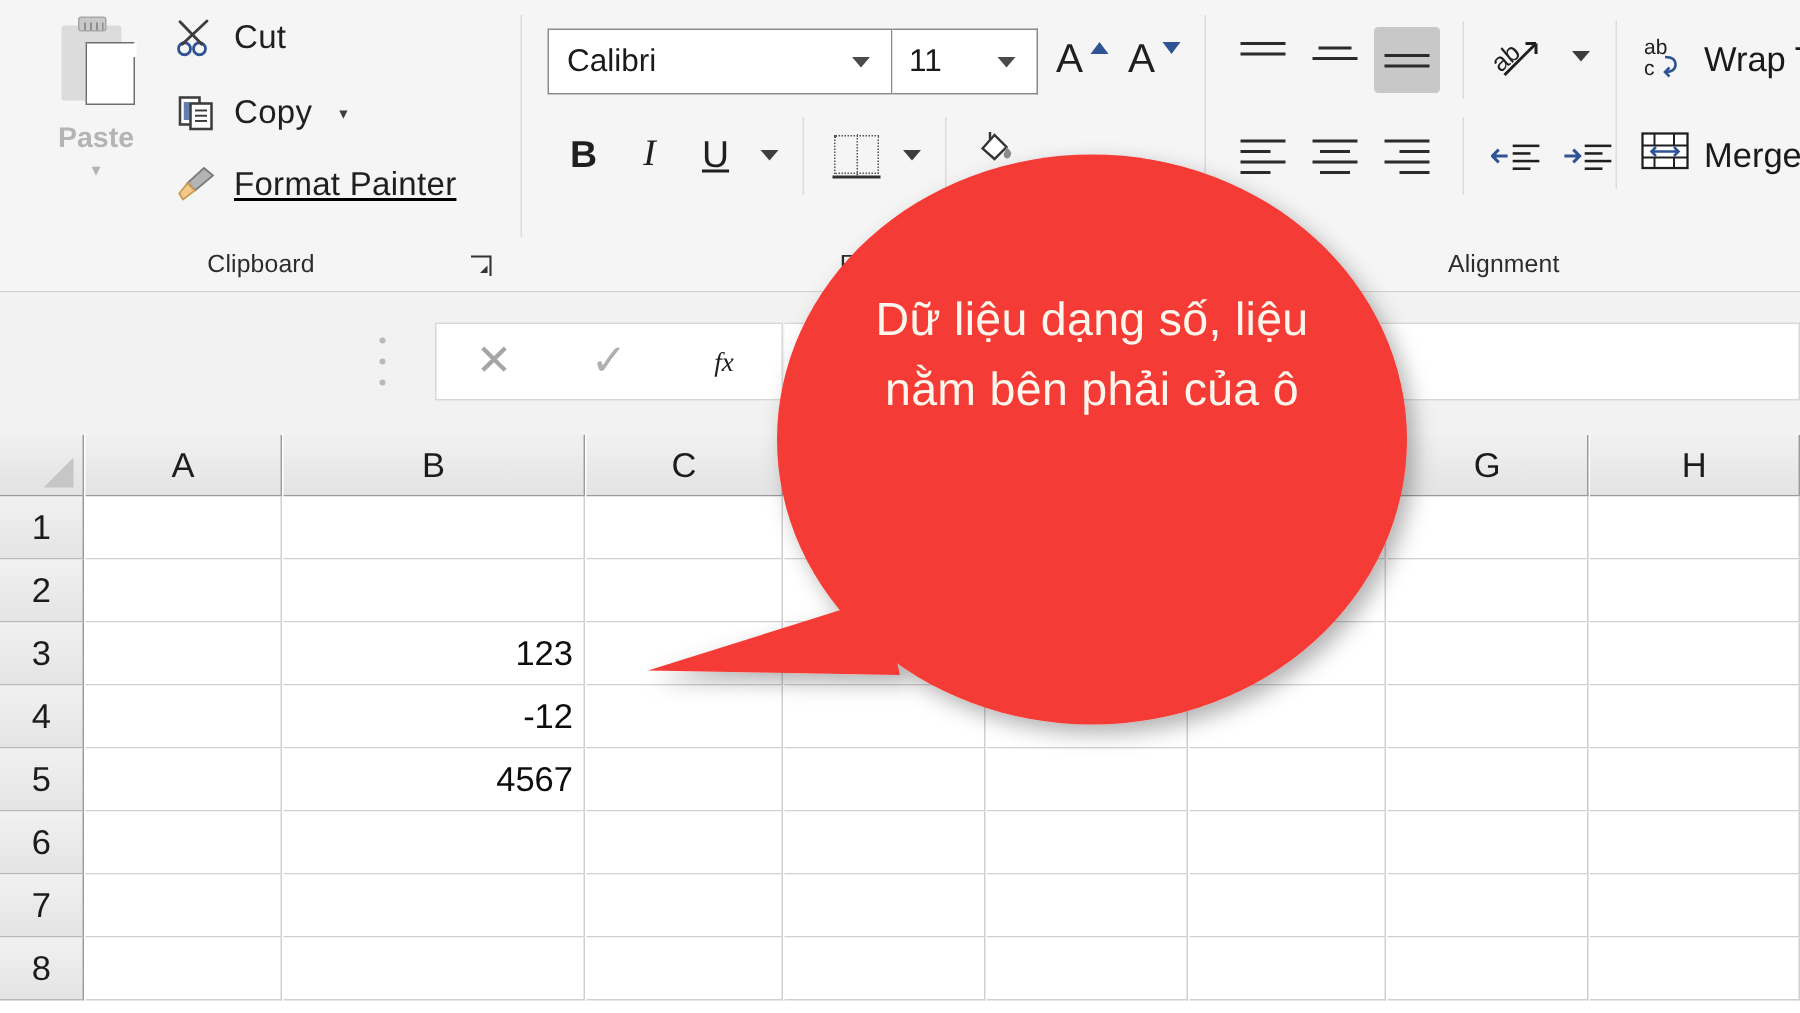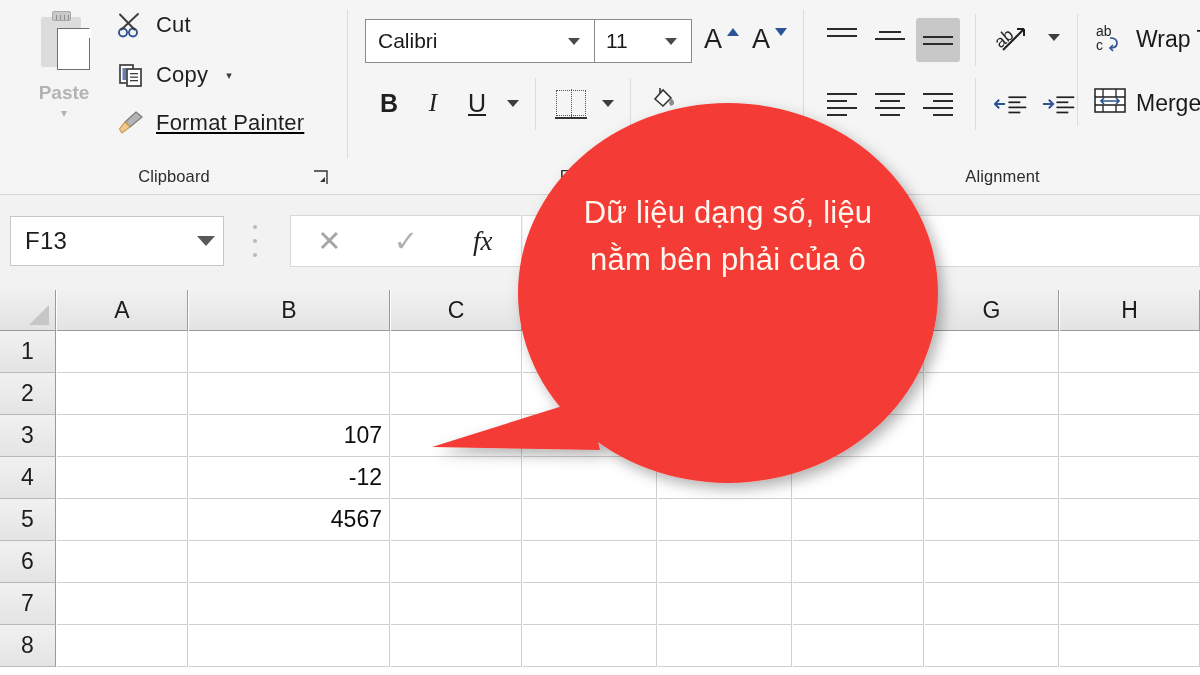--- a/index.html
+++ b/index.html
@@ -159,21 +159,21 @@
   }
   .dots-handle i { width:4px;height:4px;border-radius:50%;background:#b9b9b9; display:block; }
   .fx-box {
     position: absolute; left: 290px; top: 215px; width: 232px; height: 52px;
     background: #fff; border: 1px solid #d8d8d8;
     display: flex; align-items: center;
   }
   .fx-btn { flex: 1; text-align: center; }
   .fx-x { font-size: 29px; color: #a6a6a6; line-height: 1; }
   .fx-check { font-size: 29px; color: #b0b0b0; line-height: 1; }
-  .fx-fx { font-size: 27px; color: #202020; font-style: italic;
+  .fx-fx { font-size: 18px; color: #202020; font-style: italic;
            font-family: "Liberation Serif", serif; }
   .fbar-input {
     position: absolute; left: 523px; top: 215px; width: 677px; height: 52px;
     background: #fff; border: 1px solid #d8d8d8; border-left: none;
   }
 
   
   .grid-wrap { position: absolute; left: 0; top: 290px; width: 1200px; height: 385px; background:#fff; }
   .corner-cell {
     position: absolute; left: 0; top: 0; width: 56px; height: 41px;
@@ -444,24 +444,20 @@
       </div>
 
       <div class="group-label">Alignment</div>
     </div>
 
    </div>
   </div>
 
   <div class="formula-bar"></div>
 
-  <div class="name-box">
-    <span class="val">F13</span>
-    <span class="nb-caret"></span>
-  </div>
 
   <div class="dots-handle">
       <i></i>
       <i></i>
       <i></i>
     </div>
 
   <div class="fx-box">
     <span class="fx-btn fx-x">✕</span>
     <span class="fx-btn fx-check">✓</span>
@@ -504,21 +500,21 @@
         <div class="cell" style="left: 1060px; width: 140px; top: 41px;"></div>
         <div class="cell" style="left: 57px; width: 131px; top: 83px;"></div>
         <div class="cell" style="left: 189px; width: 201px; top: 83px;"></div>
         <div class="cell" style="left: 391px; width: 131px; top: 83px;"></div>
         <div class="cell" style="left: 523px; width: 134px; top: 83px;"></div>
         <div class="cell" style="left: 658px; width: 134px; top: 83px;"></div>
         <div class="cell" style="left: 793px; width: 131px; top: 83px;"></div>
         <div class="cell" style="left: 925px; width: 134px; top: 83px;"></div>
         <div class="cell" style="left: 1060px; width: 140px; top: 83px;"></div>
         <div class="cell" style="left: 57px; width: 131px; top: 125px;"></div>
-        <div class="cell" style="left: 189px; width: 201px; top: 125px;">107</div>
+        <div class="cell" style="left: 189px; width: 201px; top: 125px;">123</div>
         <div class="cell" style="left: 391px; width: 131px; top: 125px;"></div>
         <div class="cell" style="left: 523px; width: 134px; top: 125px;"></div>
         <div class="cell" style="left: 658px; width: 134px; top: 125px;"></div>
         <div class="cell" style="left: 793px; width: 131px; top: 125px;"></div>
         <div class="cell" style="left: 925px; width: 134px; top: 125px;"></div>
         <div class="cell" style="left: 1060px; width: 140px; top: 125px;"></div>
         <div class="cell" style="left: 57px; width: 131px; top: 167px;"></div>
         <div class="cell" style="left: 189px; width: 201px; top: 167px;">-12</div>
         <div class="cell" style="left: 391px; width: 131px; top: 167px;"></div>
         <div class="cell" style="left: 523px; width: 134px; top: 167px;"></div>

